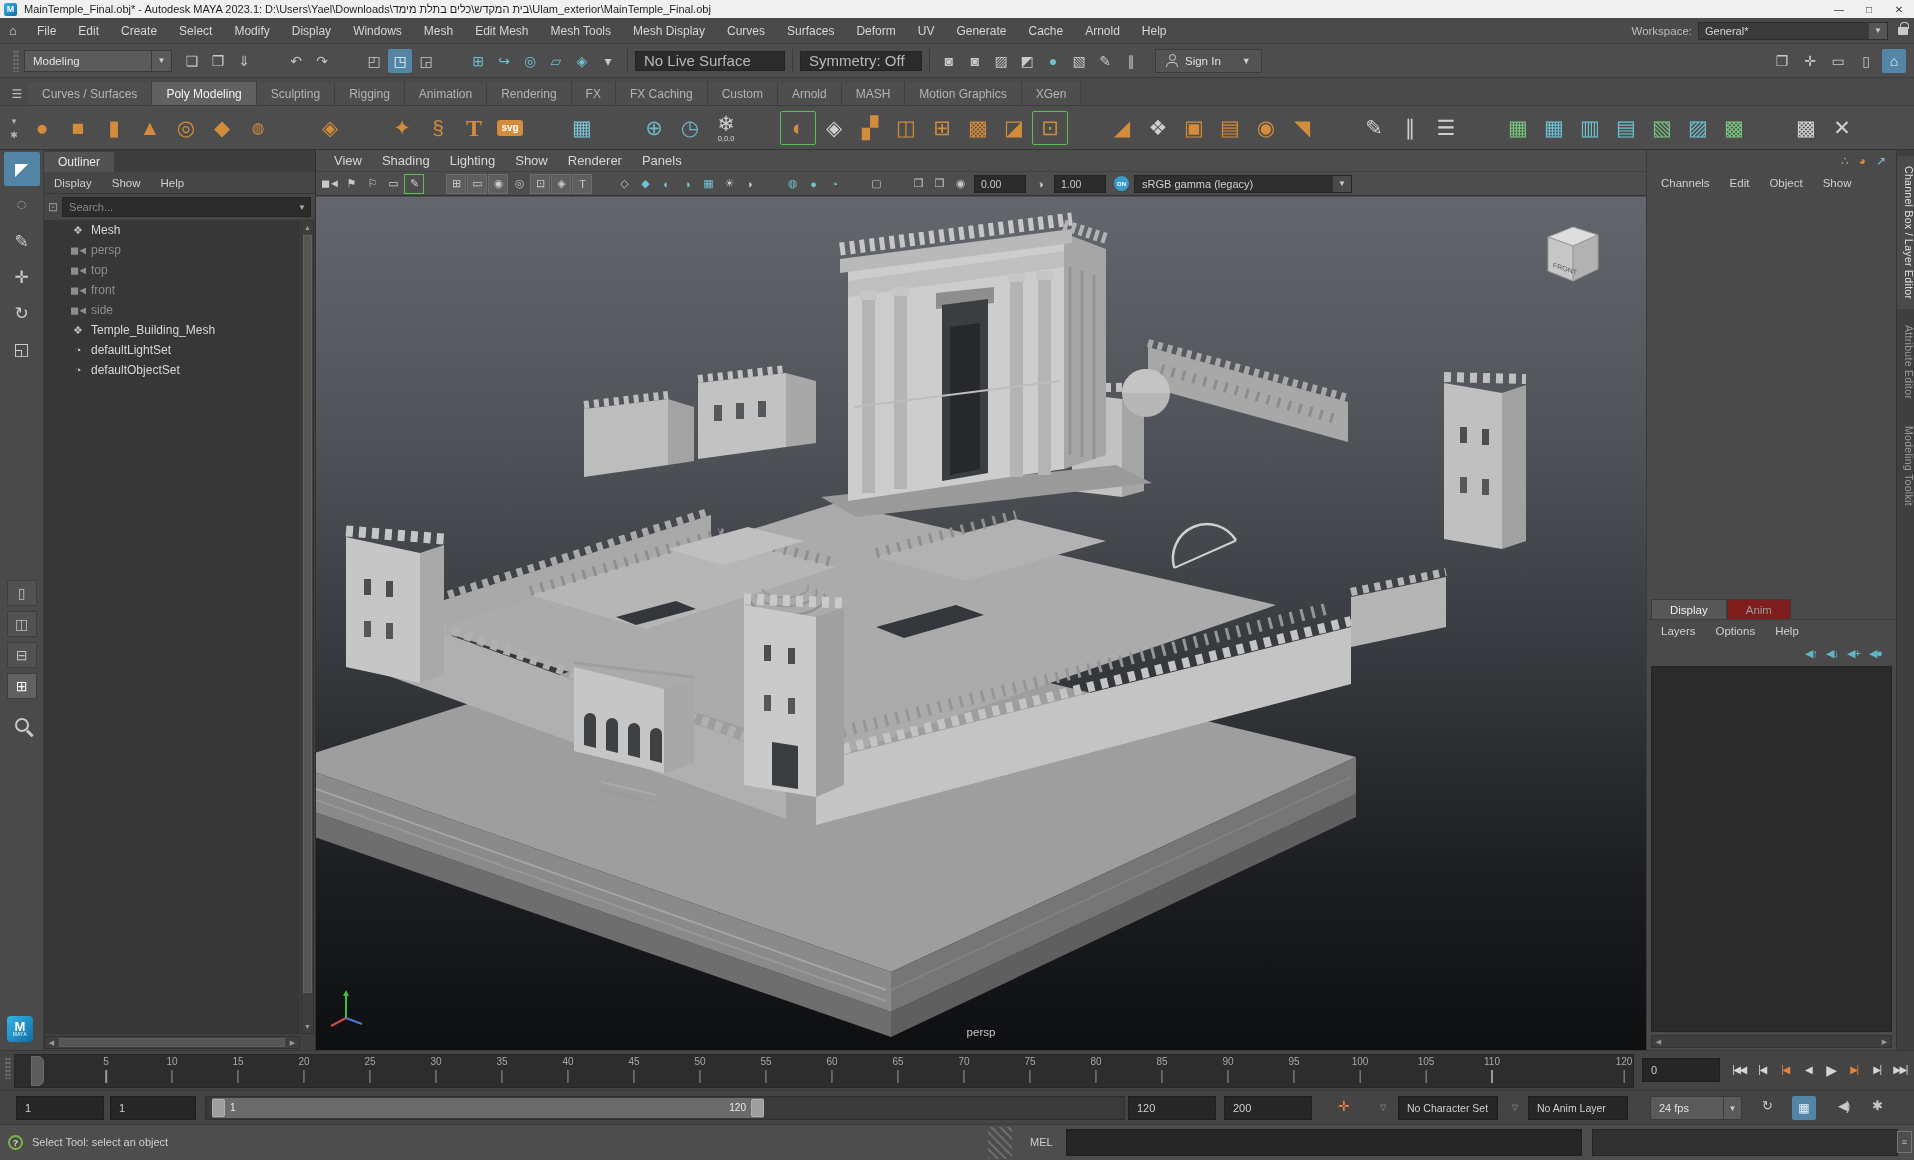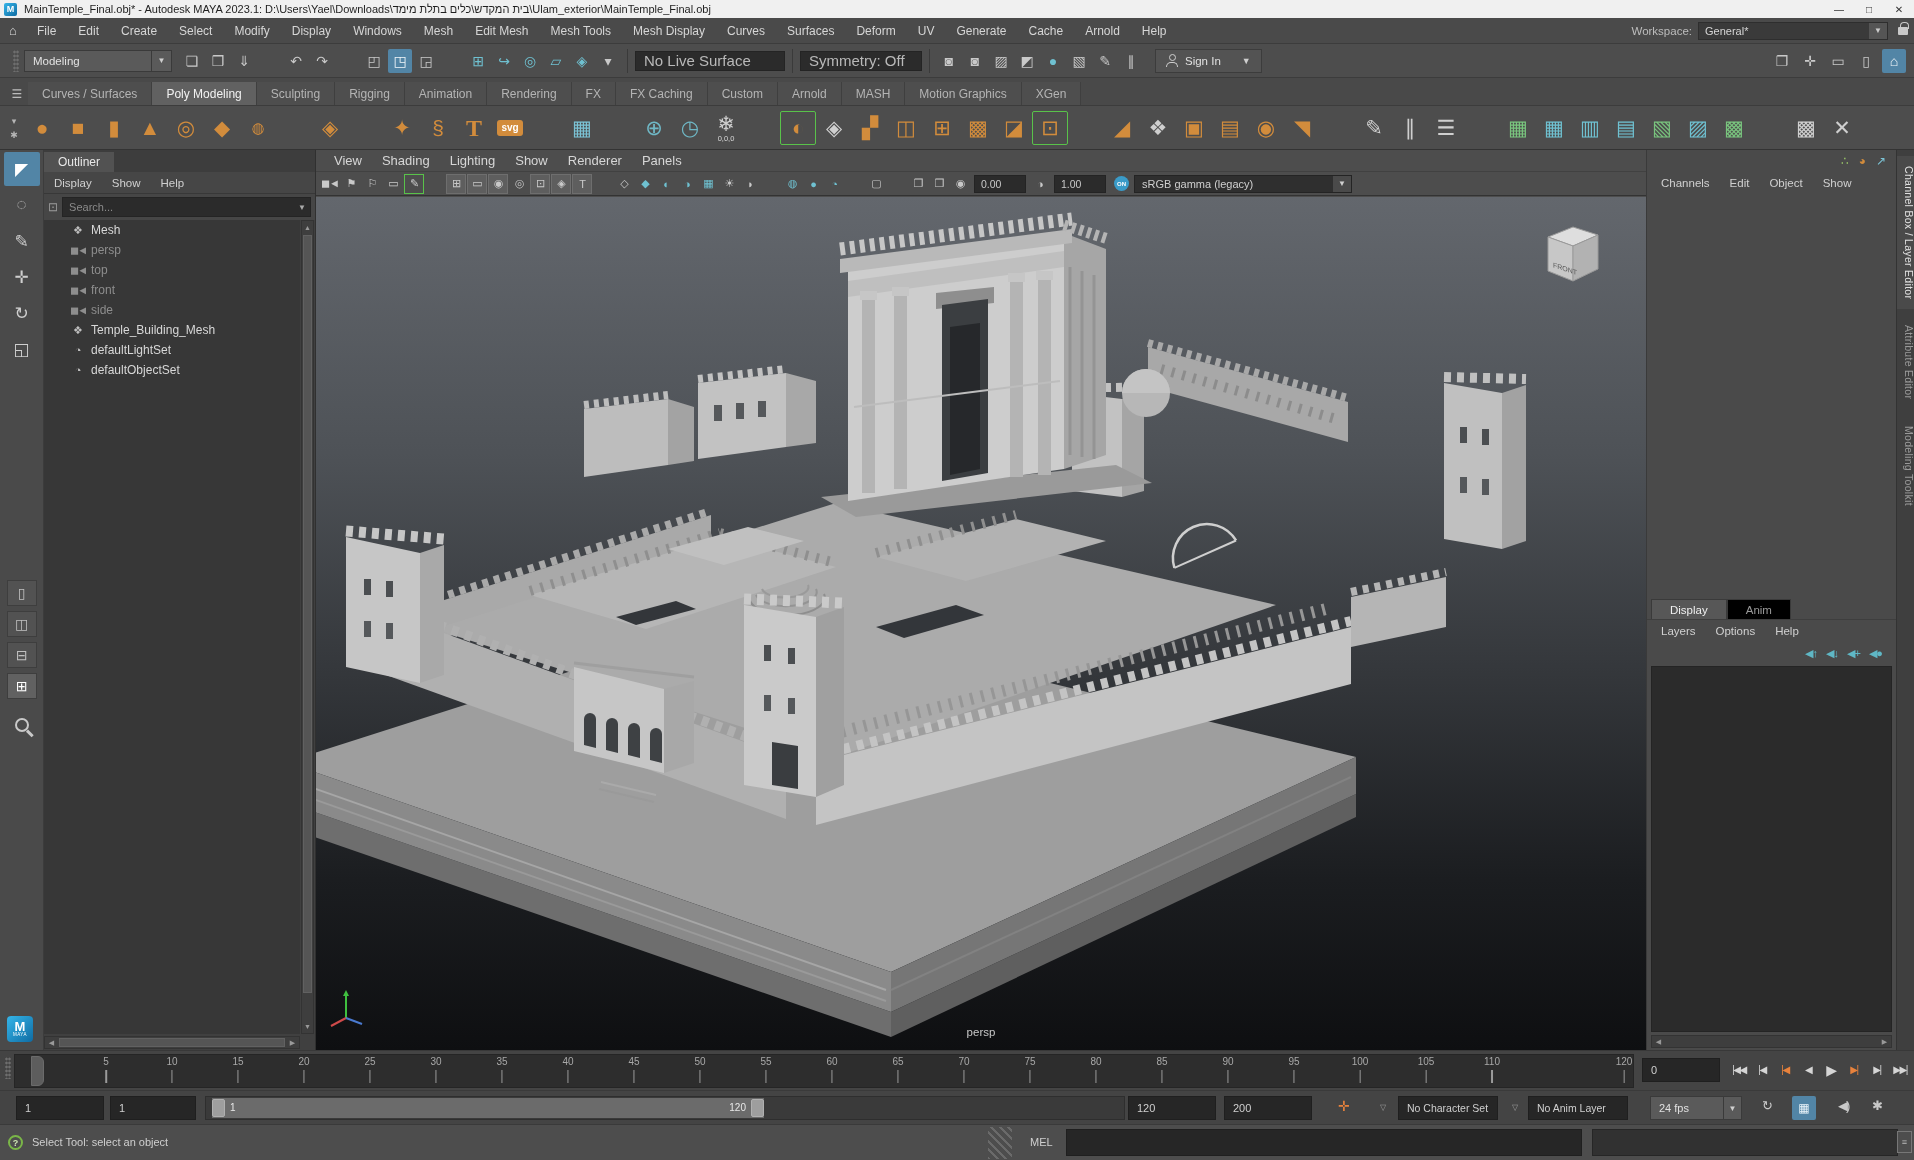--- a/index.html
+++ b/index.html
@@ -121,21 +121,21 @@
   #axis-gizmo{position:absolute;left:10px;bottom:22px;width:44px;height:40px}
 
   
   #rightpanel{left:1646px;top:0;width:250px;height:900px;background:#4a4a4a;border-left:1px solid #3a3a3a}
   #cb-topicons{height:22px;display:flex;align-items:center;justify-content:flex-end;gap:10px;padding-right:10px}
   #cb-topicons span{font-size:12px}
   #cb-menus{height:22px;display:flex;align-items:center;padding-left:4px}
   #cb-menus .menu{padding:0 10px;font-size:11.5px;color:#d0d0d0}
   #cb-empty{margin-top:158px;padding:0 18px;text-align:center;font-size:11.5px;font-weight:bold;color:#9a9a9a;line-height:1.55}
   #layer-tabs{position:absolute;top:448px;left:0;right:0;height:22px;display:flex;align-items:flex-end;padding-left:4px;border-bottom:1px solid #3e3e3e}
-  .layer-tab{height:20px;padding:0 18px;display:flex;align-items:center;font-size:11.5px;color:#9a9a9a;background:#000000;border:1px solid #3a3a3a;border-bottom:none}
+  .layer-tab{height:20px;padding:0 18px;display:flex;align-items:center;font-size:11.5px;color:#9a9a9a;background:#7f1d1d;border:1px solid #3a3a3a;border-bottom:none}
   .layer-tab.active{background:#575757;color:#efefef}
   #layer-menus{position:absolute;top:470px;left:0;right:0;height:22px;display:flex;align-items:center;padding-left:4px}
   #layer-menus .menu{padding:0 10px;font-size:11.5px;color:#d0d0d0}
   #layer-btns{position:absolute;top:492px;left:0;right:0;height:22px;display:flex;align-items:center;justify-content:flex-end;gap:9px;padding-right:14px}
   #layer-btns span{color:#5fb7c5;font-size:11px;letter-spacing:-1px}
   #layer-list{position:absolute;top:516px;left:4px;right:4px;bottom:18px;background:#2b2b2b;border:1px solid #242424}
   #rp-hscroll{position:absolute;left:4px;right:4px;bottom:2px;height:13px;background:#3e3e3e;border:1px solid #333;display:flex;align-items:center;justify-content:space-between}
   #rp-hscroll .sarr{width:13px;text-align:center;font-size:7px;color:#999}
 
   

